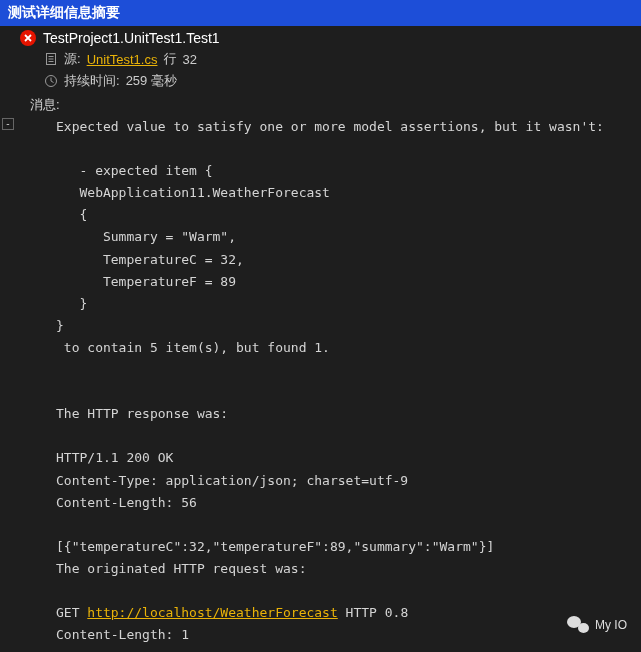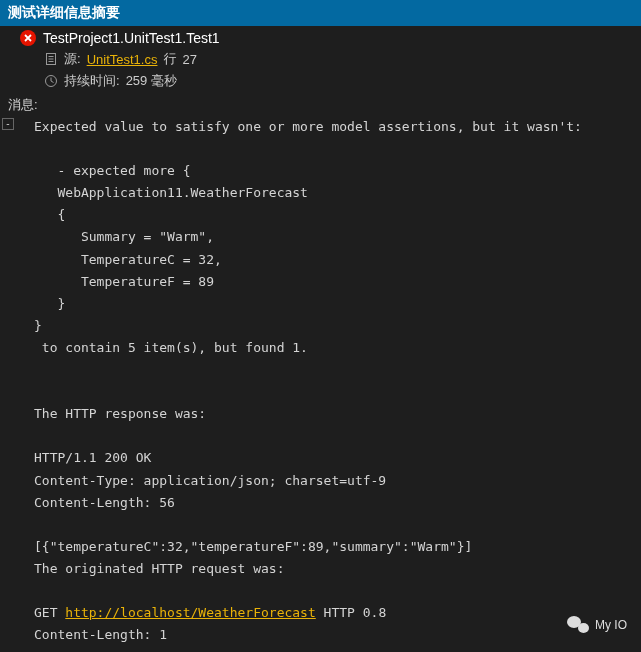--- a/index.html
+++ b/index.html
@@ -11,21 +11,21 @@
       background: #1e1e1e;
       color: #d4d4d4;
       font-family: "Microsoft YaHei", "SimSun", sans-serif;
       font-size: 13px;
       width: 641px;
       height: 652px;
       overflow: hidden;
       position: relative;
     }
     .header {
-      background: #0369a1;
+      background: #1d4ed8;
       padding: 4px 8px;
       font-weight: bold;
       color: #ffffff;
       font-size: 14px;
     }
     .test-row {
       display: flex;
       align-items: center;
       padding: 4px 8px 2px 20px;
       gap: 7px;
@@ -78,21 +78,21 @@
       border: 1px solid #666;
       display: flex;
       align-items: center;
       justify-content: center;
       font-size: 10px;
       color: #ccc;
       cursor: pointer;
       line-height: 1;
     }
     .message-section {
-      padding: 4px 8px 4px 8px;
+      padding: 4px 8px 4px 30px;
     }
     .message-label {
       color: #d4d4d4;
       margin-bottom: 2px;
     }
     .message-body {
       font-family: "NSimSun", "SimSun", monospace;
       white-space: pre;
       color: #d4d4d4;
       line-height: 1.7;
@@ -154,41 +154,41 @@
     <svg viewBox="0 0 14 14" width="14" height="14">
         <rect x="2.5" y="1.5" width="9" height="11" fill="none" stroke="#999" stroke-width="1"></rect>
         <line x1="4.5" y1="4.5" x2="9.5" y2="4.5" stroke="#999"></line>
         <line x1="4.5" y1="7" x2="9.5" y2="7" stroke="#999"></line>
         <line x1="4.5" y1="9.5" x2="9.5" y2="9.5" stroke="#999"></line>
       </svg>
   </span>
   <span>源: </span>
   <span class="link">UnitTest1.cs</span>
   <span> 行 </span>
-  <span>27</span>
+  <span>32</span>
 </div>
 
 <div class="meta-row">
   <span class="meta-icon">
     <svg viewBox="0 0 14 14" width="14" height="14">
         <circle cx="7" cy="7" r="5.5" fill="none" stroke="#999" stroke-width="1"></circle>
         <path d="M7 3.5 L7 7 L9.5 8.5" fill="none" stroke="#999" stroke-width="1"></path>
       </svg>
   </span>
   <span>持续时间: </span>
   <span>259 毫秒</span>
 </div>
 
 <div class="collapse-toggle">-</div>
 
 <div class="message-section">
   <div class="message-label">消息:</div>
   <div class="message-body"><span>Expected value to satisfy one or more model assertions, but it wasn't:</span>
 <span></span>
-<span>   - expected more {</span>
+<span>   - expected item {</span>
 <span>   WebApplication11.WeatherForecast</span>
 <span>   {</span>
 <span>      Summary = "Warm",</span>
 <span>      TemperatureC = 32,</span>
 <span>      TemperatureF = 89</span>
 <span>   }</span>
 <span>}</span>
 <span> to contain 5 item(s), but found 1.</span>
 <span></span>
 <span></span>

